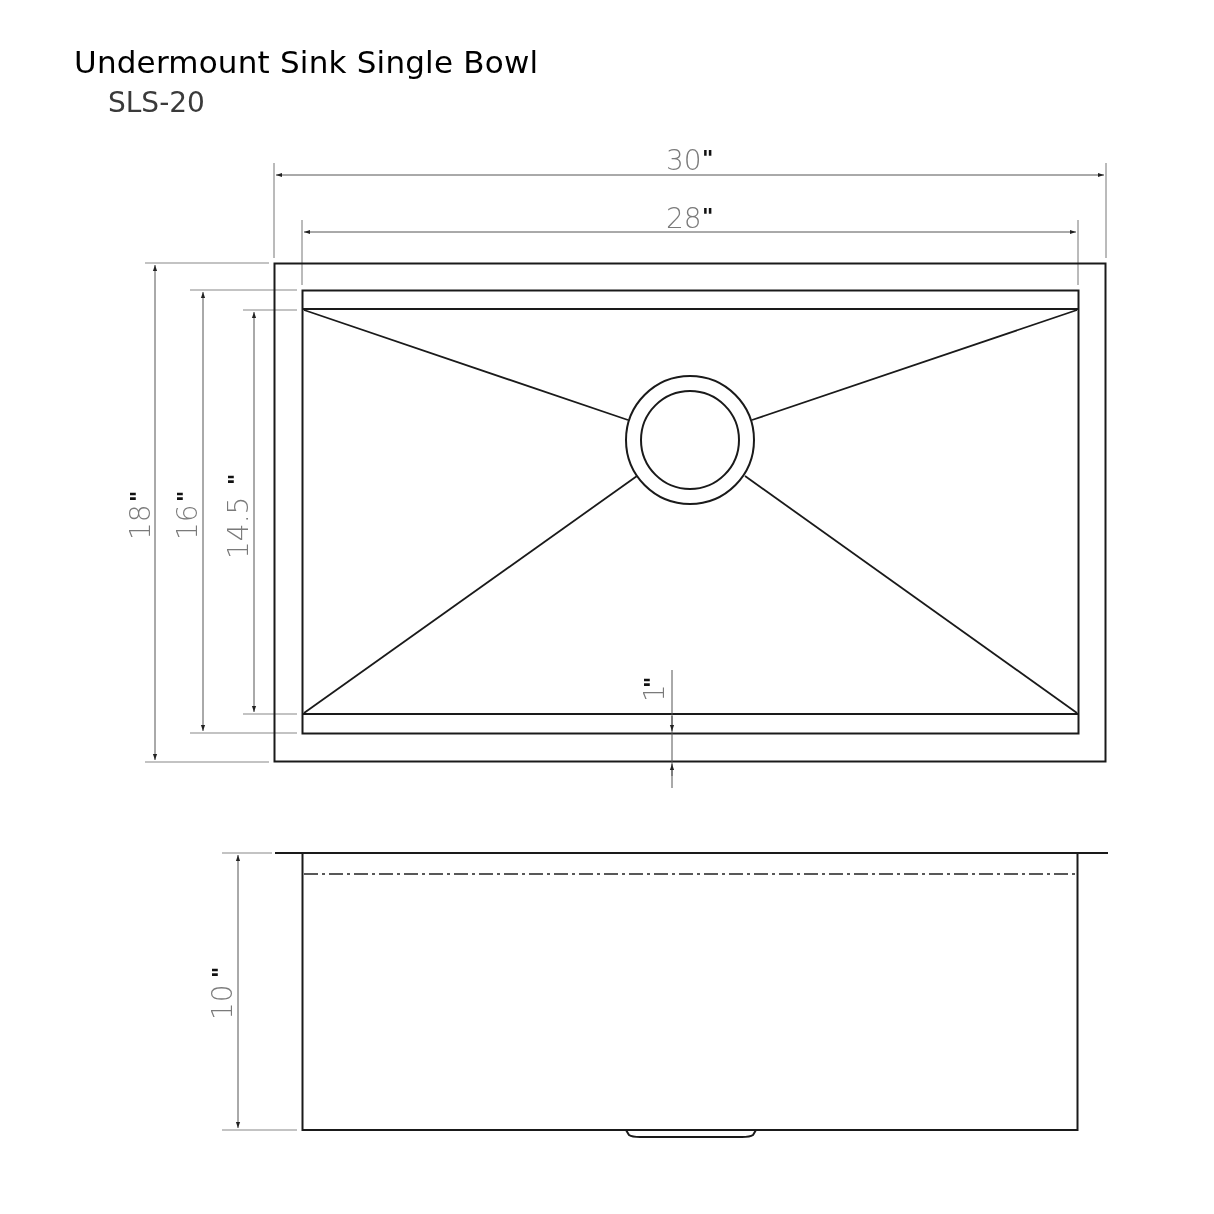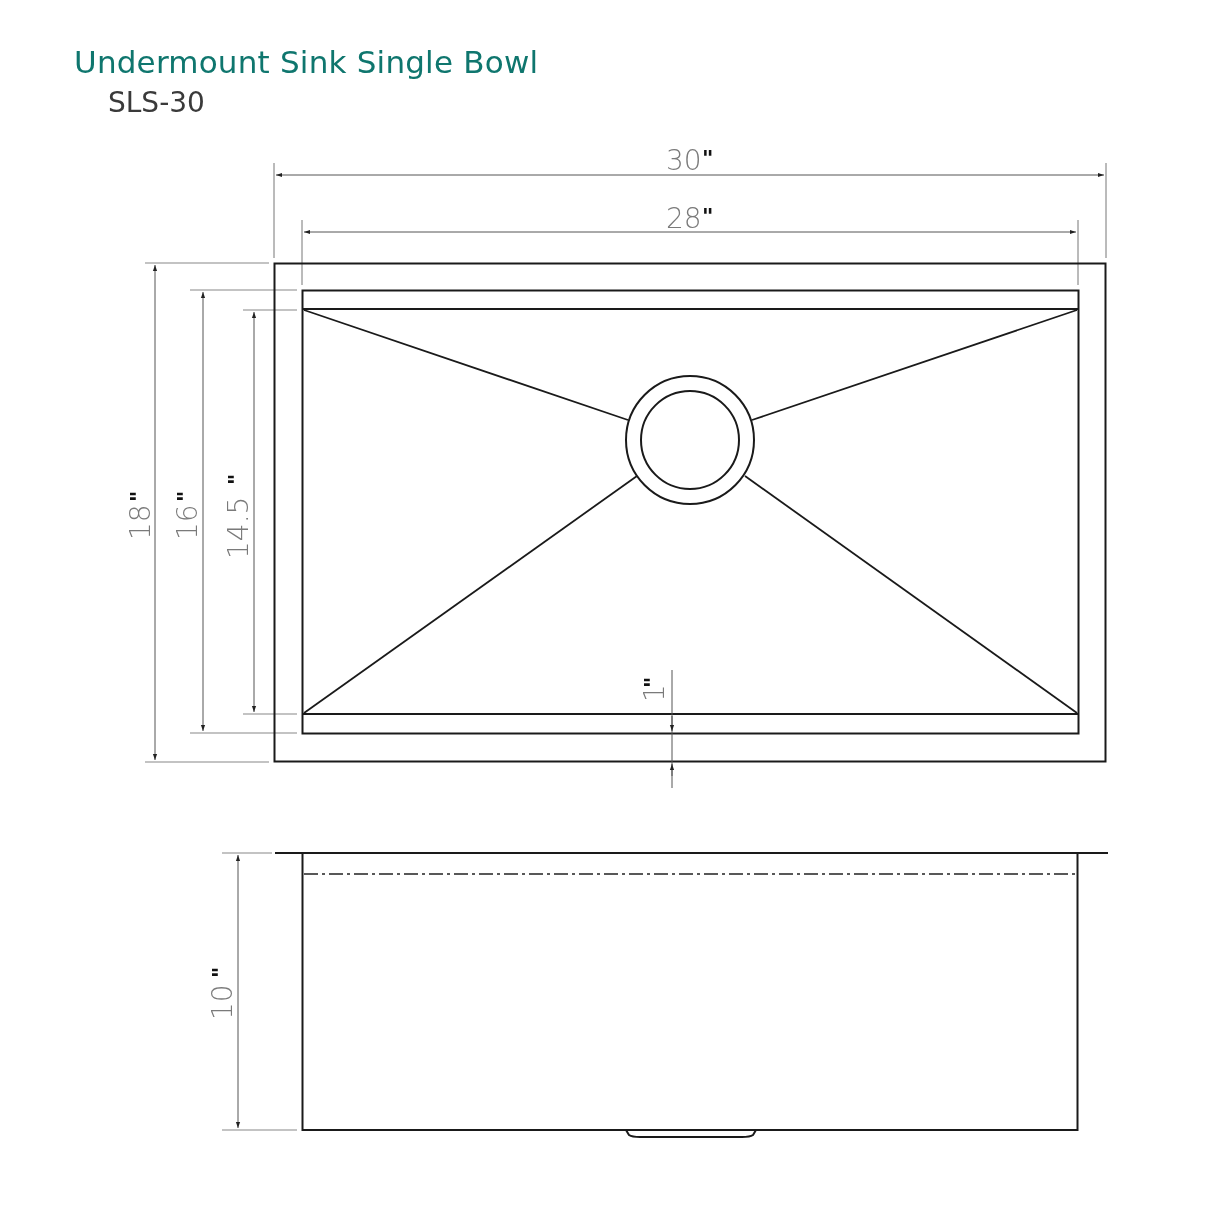--- a/index.html
+++ b/index.html
@@ -1,27 +1,27 @@
 <!DOCTYPE html>
 <html><head>
 <meta charset="utf-8">
 <style>
   html, body { margin:0; padding:0; background:#ffffff; }
   body { width:1214px; height:1214px; position:relative; overflow:hidden; }
-  .title { position:absolute; left:74px; top:44px; font-family:"DejaVu Sans", sans-serif; font-size:31px; font-weight:normal; color:#0f766e; letter-spacing:0.2px; }
+  .title { position:absolute; left:74px; top:44px; font-family:"DejaVu Sans", sans-serif; font-size:31px; font-weight:normal; color:#000000; letter-spacing:0.2px; }
   .model { position:absolute; left:108px; top:86px; font-family:"DejaVu Sans", sans-serif; font-size:28px; color:#3a3a3a; }
   svg.drawing { position:absolute; left:0; top:0; }
   .dimtext { font-family:"DejaVu Sans", sans-serif; font-weight:200; fill:#7a7a7a; font-size:28px; }
   .inch { font-family:"DejaVu Sans", sans-serif; font-weight:bold; fill:#111; font-size:22px; }
 </style>
 </head>
 <body>
 
 <div class="title">Undermount Sink Single Bowl</div>
-<div class="model">SLS-30</div>
+<div class="model">SLS-20</div>
 
 <svg class="drawing" width="1214" height="1214" viewBox="0 0 1214 1214">
   <defs>
     <marker id="arr" viewBox="0 0 10 10" refX="10" refY="5" markerWidth="14" markerHeight="6" orient="auto-start-reverse" markerUnits="userSpaceOnUse">
       <path d="M0,1.5 L10,5 L0,8.5 z" fill="#222"></path>
     </marker>
   </defs>
 
   <g>
 

